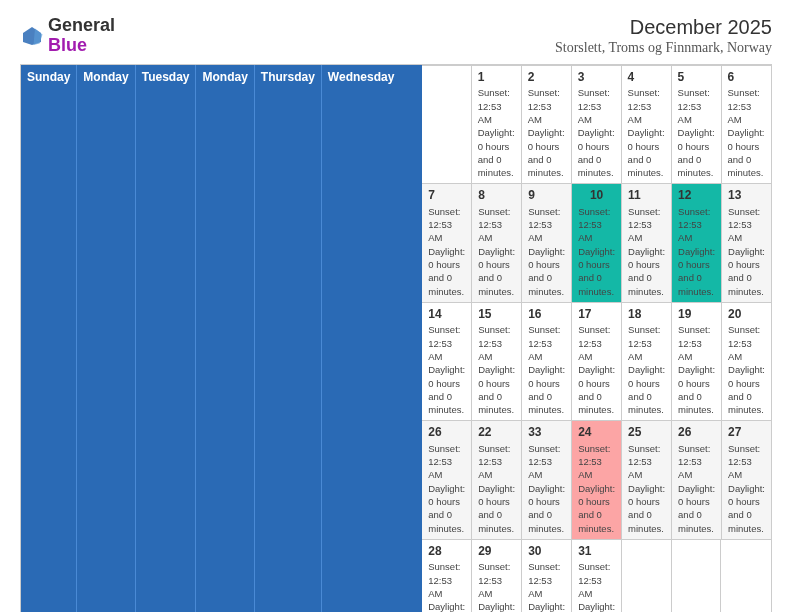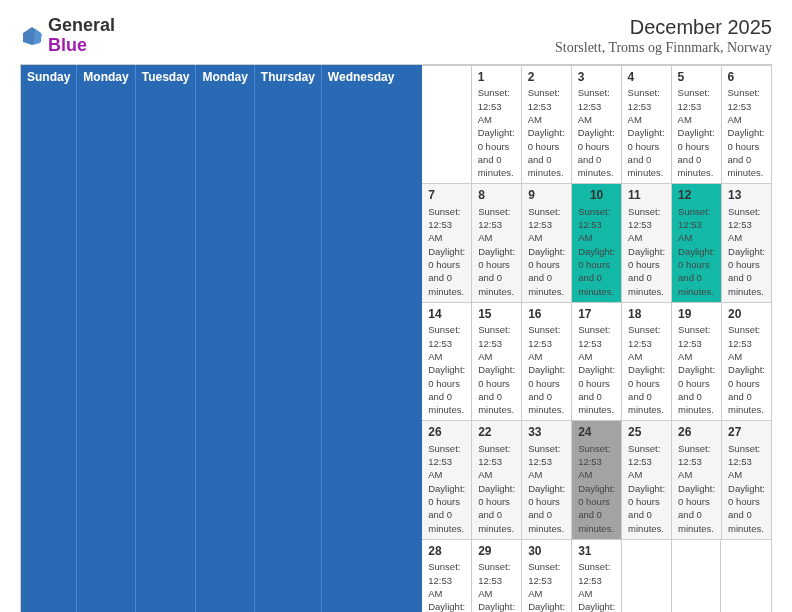--- a/index.html
+++ b/index.html
@@ -243,21 +243,21 @@
             <div class="day-info">Sunset: 12:53 AM<br>Daylight: 0 hours<br>and 0 minutes.</div>
           </div>
           <div class="cal-cell" style="background: rgb(245, 245, 245);">
             <div class="day-num">22</div>
             <div class="day-info">Sunset: 12:53 AM<br>Daylight: 0 hours<br>and 0 minutes.</div>
           </div>
           <div class="cal-cell" style="background: rgb(245, 245, 245);">
             <div class="day-num">33</div>
             <div class="day-info">Sunset: 12:53 AM<br>Daylight: 0 hours<br>and 0 minutes.</div>
           </div>
-          <div class="cal-cell" style="background: #a3a3a3;">
+          <div class="cal-cell" style="background: #fca5a5;">
             <div class="day-num">24</div>
             <div class="day-info">Sunset: 12:53 AM<br>Daylight: 0 hours<br>and 0 minutes.</div>
           </div>
           <div class="cal-cell" style="background: rgb(245, 245, 245);">
             <div class="day-num">25</div>
             <div class="day-info">Sunset: 12:53 AM<br>Daylight: 0 hours<br>and 0 minutes.</div>
           </div>
           <div class="cal-cell" style="background: rgb(245, 245, 245);">
             <div class="day-num">26</div>
             <div class="day-info">Sunset: 12:53 AM<br>Daylight: 0 hours<br>and 0 minutes.</div>

